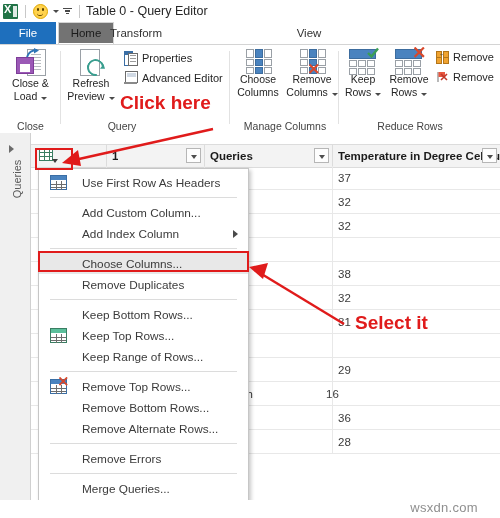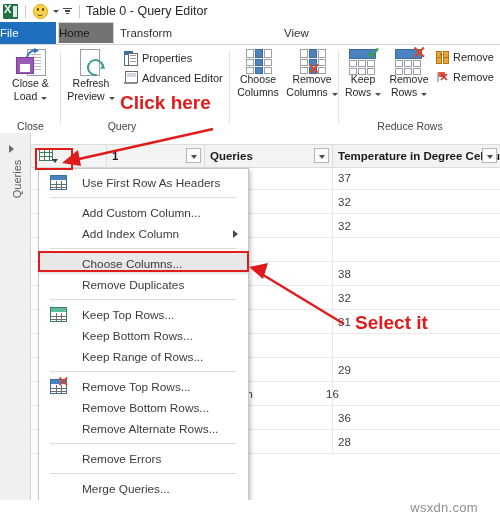--- a/index.html
+++ b/index.html
@@ -23,21 +23,21 @@
   .smiley .eye.l{left:3px;} .smiley .eye.r{right:3px;}
   .smiley .mouth{position:absolute;left:3px;bottom:2px;width:6px;height:3px;border-bottom:1.5px solid #5a4000;border-radius:0 0 6px 6px;}
   .caret{width:0;height:0;border-left:3px solid transparent;border-right:3px solid transparent;border-top:3px solid #4a4a4a;display:inline-block;margin-left:1px;}
   .qat-more{display:inline-flex;flex-direction:column;align-items:center;gap:1px;}
   .qat-more i{display:block;width:9px;height:1.5px;background:#4a4a4a;}
   .qat-more i.s{width:5px;}
   .win-title{position:absolute;left:86px;top:0;height:22px;line-height:22px;font-size:12.5px;color:#262626;white-space:nowrap;}
 
   
   .tabstrip{position:absolute;left:0;top:22px;width:500px;height:22px;background:#fff;}
-  .tab{position:absolute;top:0;height:22px;line-height:22px;font-size:11.5px;color:#333;text-align:left;white-space:nowrap;}
+  .tab{position:absolute;top:0;height:22px;line-height:22px;font-size:11.5px;color:#333;text-align:center;white-space:nowrap;}
   .tab.file{background:#1e6fbd;color:#fff;font-weight:normal;}
   .tab.active{background:#737373;color:#1b1b1b;border-left:1px solid #d4d4d4;border-right:1px solid #d4d4d4;border-top:1px solid #d4d4d4;height:21px;line-height:21px;}
   .ribbon-body{position:absolute;left:0;top:44px;width:500px;height:89px;background:#fff;border-top:1px solid #d4d4d4;}
   .tab.active:after{content:"";position:absolute;left:0;right:0;bottom:-1px;height:2px;background:#fff;}
 
   
   .grp{position:absolute;top:0;height:89px;}
   .grp .grp-label{position:absolute;bottom:2px;left:0;width:100%;text-align:center;font-size:10.5px;color:#444;}
   .grp .vline{position:absolute;right:0;top:6px;width:1px;height:73px;background:#e2e2e2;}
   .bigbtn{position:absolute;top:4px;text-align:center;width:100%;}
@@ -156,21 +156,21 @@
           <i style="width:3px"></i>
         </span>
       <span class="qat-sep"></span>
     </div>
     <div class="win-title">Table 0 - Query Editor</div>
   </div>
 
   <div class="tabstrip">
     <div class="tab file" style="left:0;width:56px;">File</div>
     <div class="tab active" style="left:58px;width:54px;">Home</div>
-    <div class="tab" style="left:120px;width:72px;">Transform</div>
+    <div class="tab" style="left:100px;width:72px;">Transform</div>
     <div class="tab" style="left:284px;width:50px;">View</div>
   </div>
 
   <div class="ribbon-body">
 
     <div class="grp" style="left:0;width:61px;">
       <div class="bigbtn">
         <div class="ic-closeload">
           <div class="page"></div>
             <div class="disk"></div>
@@ -244,20 +244,21 @@
               <div class="sel"></div>
               <div></div>
           </div>
           <svg class="redx" viewBox="0 0 10 10" style="right:7px;bottom:-1px;">
               <path d="M0.5 0.5 L9 9 M9 0.5 L0.5 9" stroke="#d9482b" stroke-width="2" fill="none"></path>
             </svg>
         </div>
         <div class="lbl">Remove</div>
         <div class="lbl"><span>Columns</span> <span class="caret" style="margin-left:1px"></span></div>
       </div>
+      <div class="grp-label">Manage Columns</div>
       <div class="vline"></div>
     </div>
 
     <div class="grp" style="left:340px;width:160px;">
       <div class="bigbtn" style="left:0;width:46px;">
         <div class="ic-rows">
           <div class="rowgrid" style="left:1px;">
             <div class="hdr"></div>
             <div class="body">
                 <div></div>
@@ -444,32 +445,32 @@
         </div>
         <div class="msep"></div>
         <div class="mi hl">
           <span>Choose Columns...</span>
         </div>
         <div class="mi">
           <span>Remove Duplicates</span>
         </div>
         <div class="msep"></div>
         <div class="mi">
+          <span>Keep Bottom Rows...</span>
+        </div>
+        <div class="mi">
           <span class="mi-icon">
             <span class="mgrid green">
               <span class="tophdr"></span>
               <span class="lines"></span>
             </span>
           </span>
           <span>Keep Top Rows...</span>
         </div>
         <div class="mi">
-          <span>Keep Bottom Rows...</span>
-        </div>
-        <div class="mi">
           <span>Keep Range of Rows...</span>
         </div>
         <div class="msep"></div>
         <div class="mi">
           <span class="mi-icon">
             <span class="mgrid blue">
               <span class="tophdr"></span>
               <span class="lines"></span>
             </span>
             <svg class="xmark" viewBox="0 0 10 10" style="width:9px;height:9px;position:absolute;right:-1px;top:-2px;">

